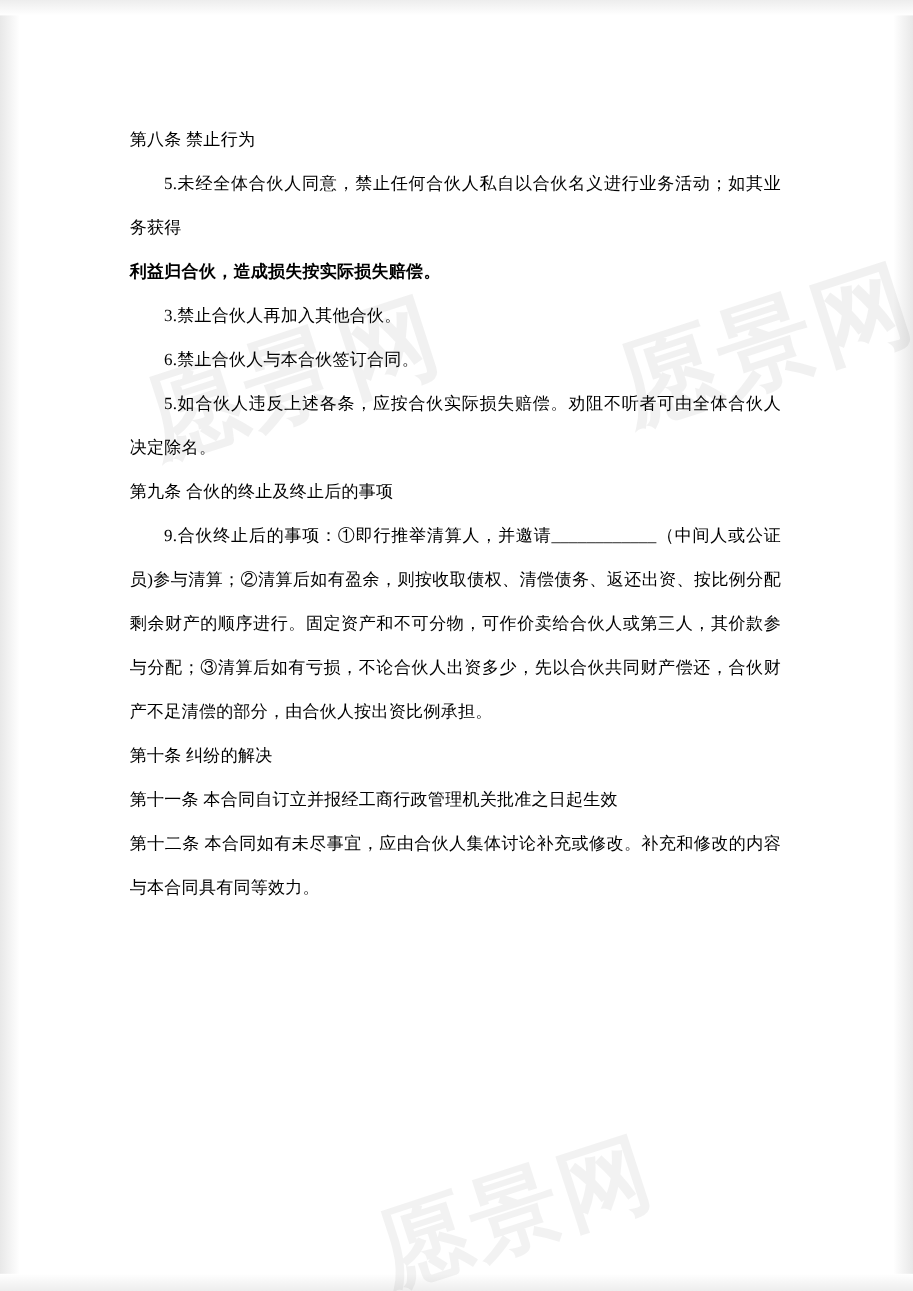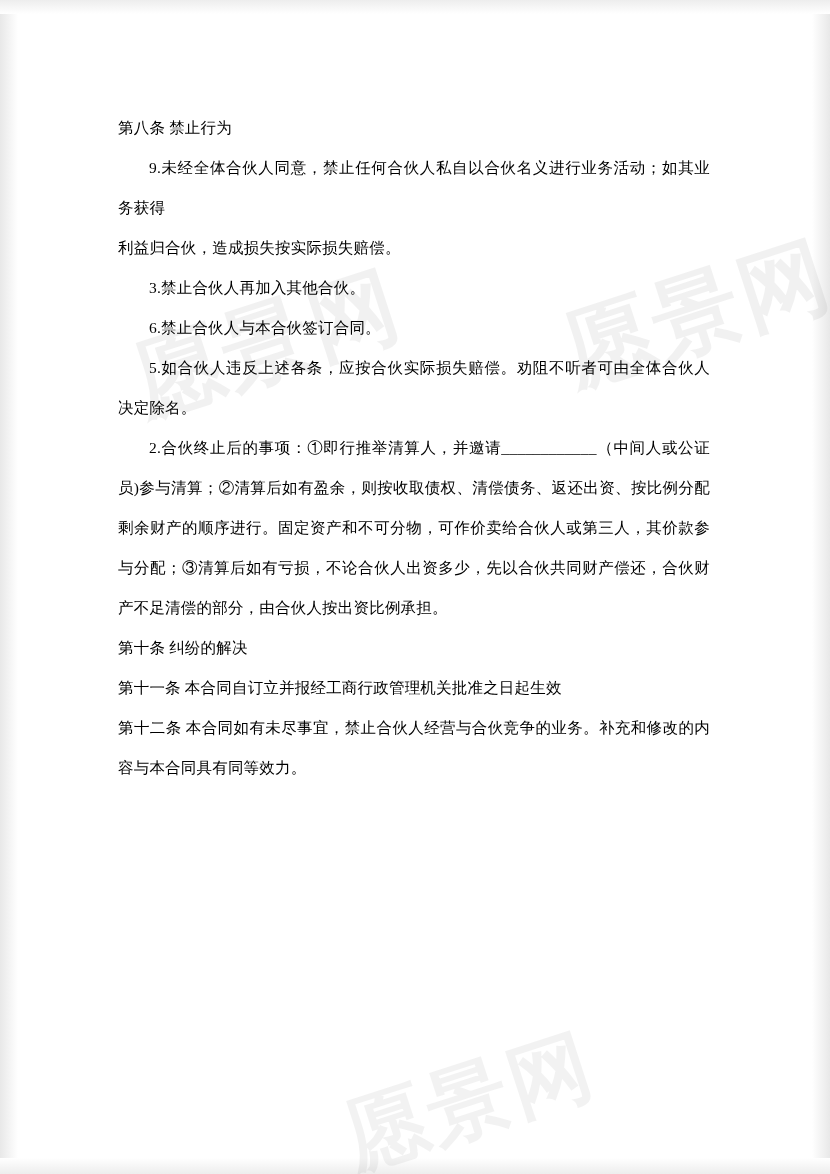--- a/index.html
+++ b/index.html
@@ -66,20 +66,21 @@
     word-break: break-all;
   }
   .heading {
     text-indent: 0;
   }
   .indent {
     text-indent: 31px;
   }
   .noindent {
     text-indent: 0;
+    font-weight: bold;
   }
 
   
   .wm {
     position: absolute;
     color: rgba(0, 0, 0, 0.055);
     font-family: "Liberation Serif", "DejaVu Serif", serif;
     font-weight: bold;
     user-select: none;
     pointer-events: none;
@@ -119,23 +120,24 @@
   <div class="page-shadow-right"></div>
   <div class="page-shadow-top"></div>
   <div class="page-shadow-bottom"></div>
 
   <div class="wm wm-1">愿景网</div>
   <div class="wm wm-2">愿景网</div>
   <div class="wm wm-3">愿景网</div>
 
   <div class="content">
     <p class="heading">第八条  禁止行为</p>
-    <p class="indent">9.未经全体合伙人同意，禁止任何合伙人私自以合伙名义进行业务活动；如其业务获得</p>
+    <p class="indent">5.未经全体合伙人同意，禁止任何合伙人私自以合伙名义进行业务活动；如其业务获得</p>
     <p class="noindent">利益归合伙，造成损失按实际损失赔偿。</p>
     <p class="indent">3.禁止合伙人再加入其他合伙。</p>
     <p class="indent">6.禁止合伙人与本合伙签订合同。</p>
     <p class="indent">5.如合伙人违反上述各条，应按合伙实际损失赔偿。劝阻不听者可由全体合伙人决定除名。</p>
-    <p class="indent">2.合伙终止后的事项：①即行推举清算人，并邀请____________（中间人或公证员)参与清算；②清算后如有盈余，则按收取债权、清偿债务、返还出资、按比例分配剩余财产的顺序进行。固定资产和不可分物，可作价卖给合伙人或第三人，其价款参与分配；③清算后如有亏损，不论合伙人出资多少，先以合伙共同财产偿还，合伙财产不足清偿的部分，由合伙人按出资比例承担。</p>
+    <p class="heading">第九条  合伙的终止及终止后的事项</p>
+    <p class="indent">9.合伙终止后的事项：①即行推举清算人，并邀请____________（中间人或公证员)参与清算；②清算后如有盈余，则按收取债权、清偿债务、返还出资、按比例分配剩余财产的顺序进行。固定资产和不可分物，可作价卖给合伙人或第三人，其价款参与分配；③清算后如有亏损，不论合伙人出资多少，先以合伙共同财产偿还，合伙财产不足清偿的部分，由合伙人按出资比例承担。</p>
     <p class="heading">第十条  纠纷的解决</p>
     <p class="heading">第十一条  本合同自订立并报经工商行政管理机关批准之日起生效</p>
-    <p class="heading">第十二条  本合同如有未尽事宜，禁止合伙人经营与合伙竞争的业务。补充和修改的内容与本合同具有同等效力。</p>
+    <p class="heading">第十二条  本合同如有未尽事宜，应由合伙人集体讨论补充或修改。补充和修改的内容与本合同具有同等效力。</p>
   </div>
 </div>
 
 </body></html>

